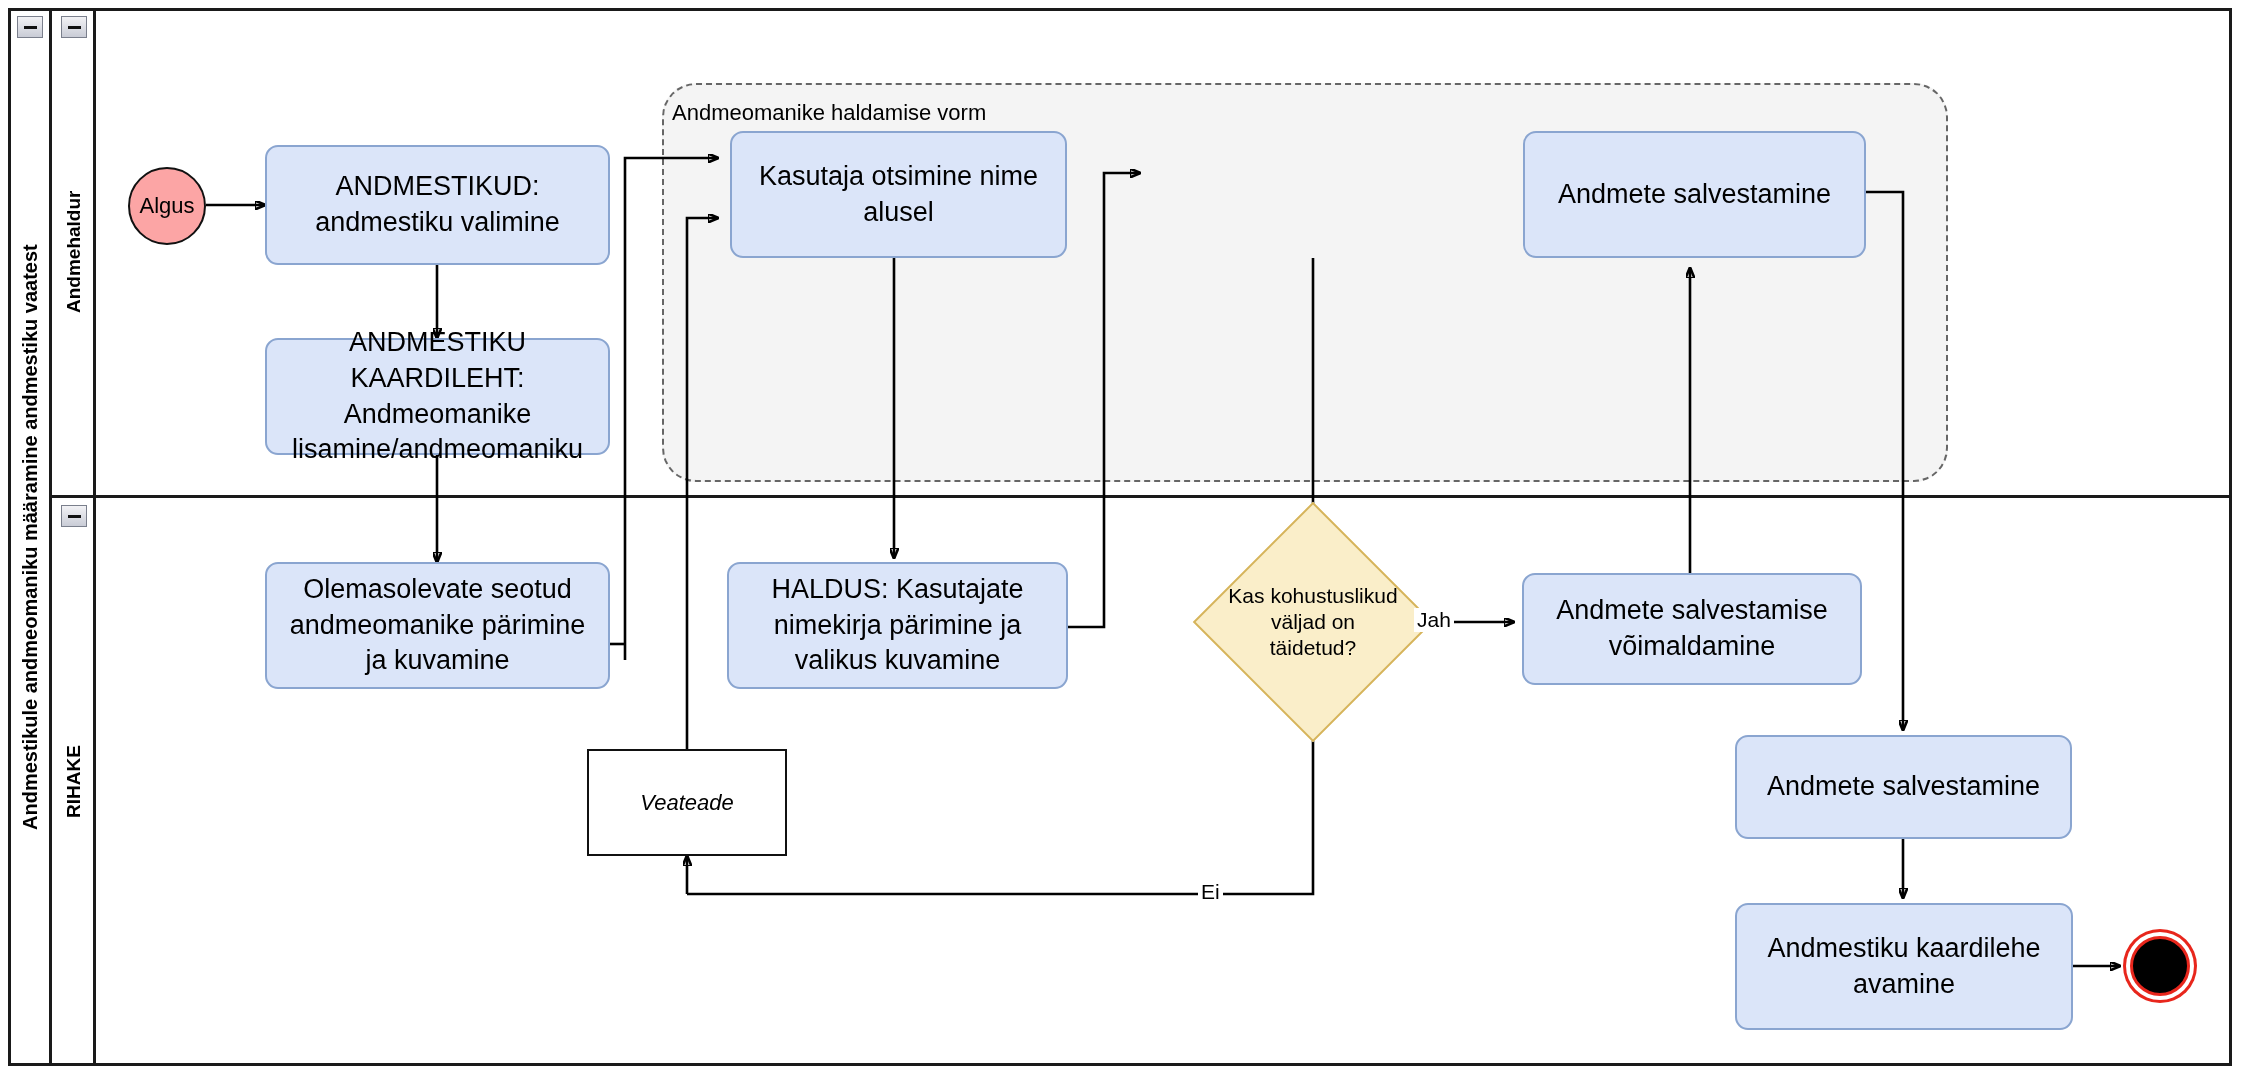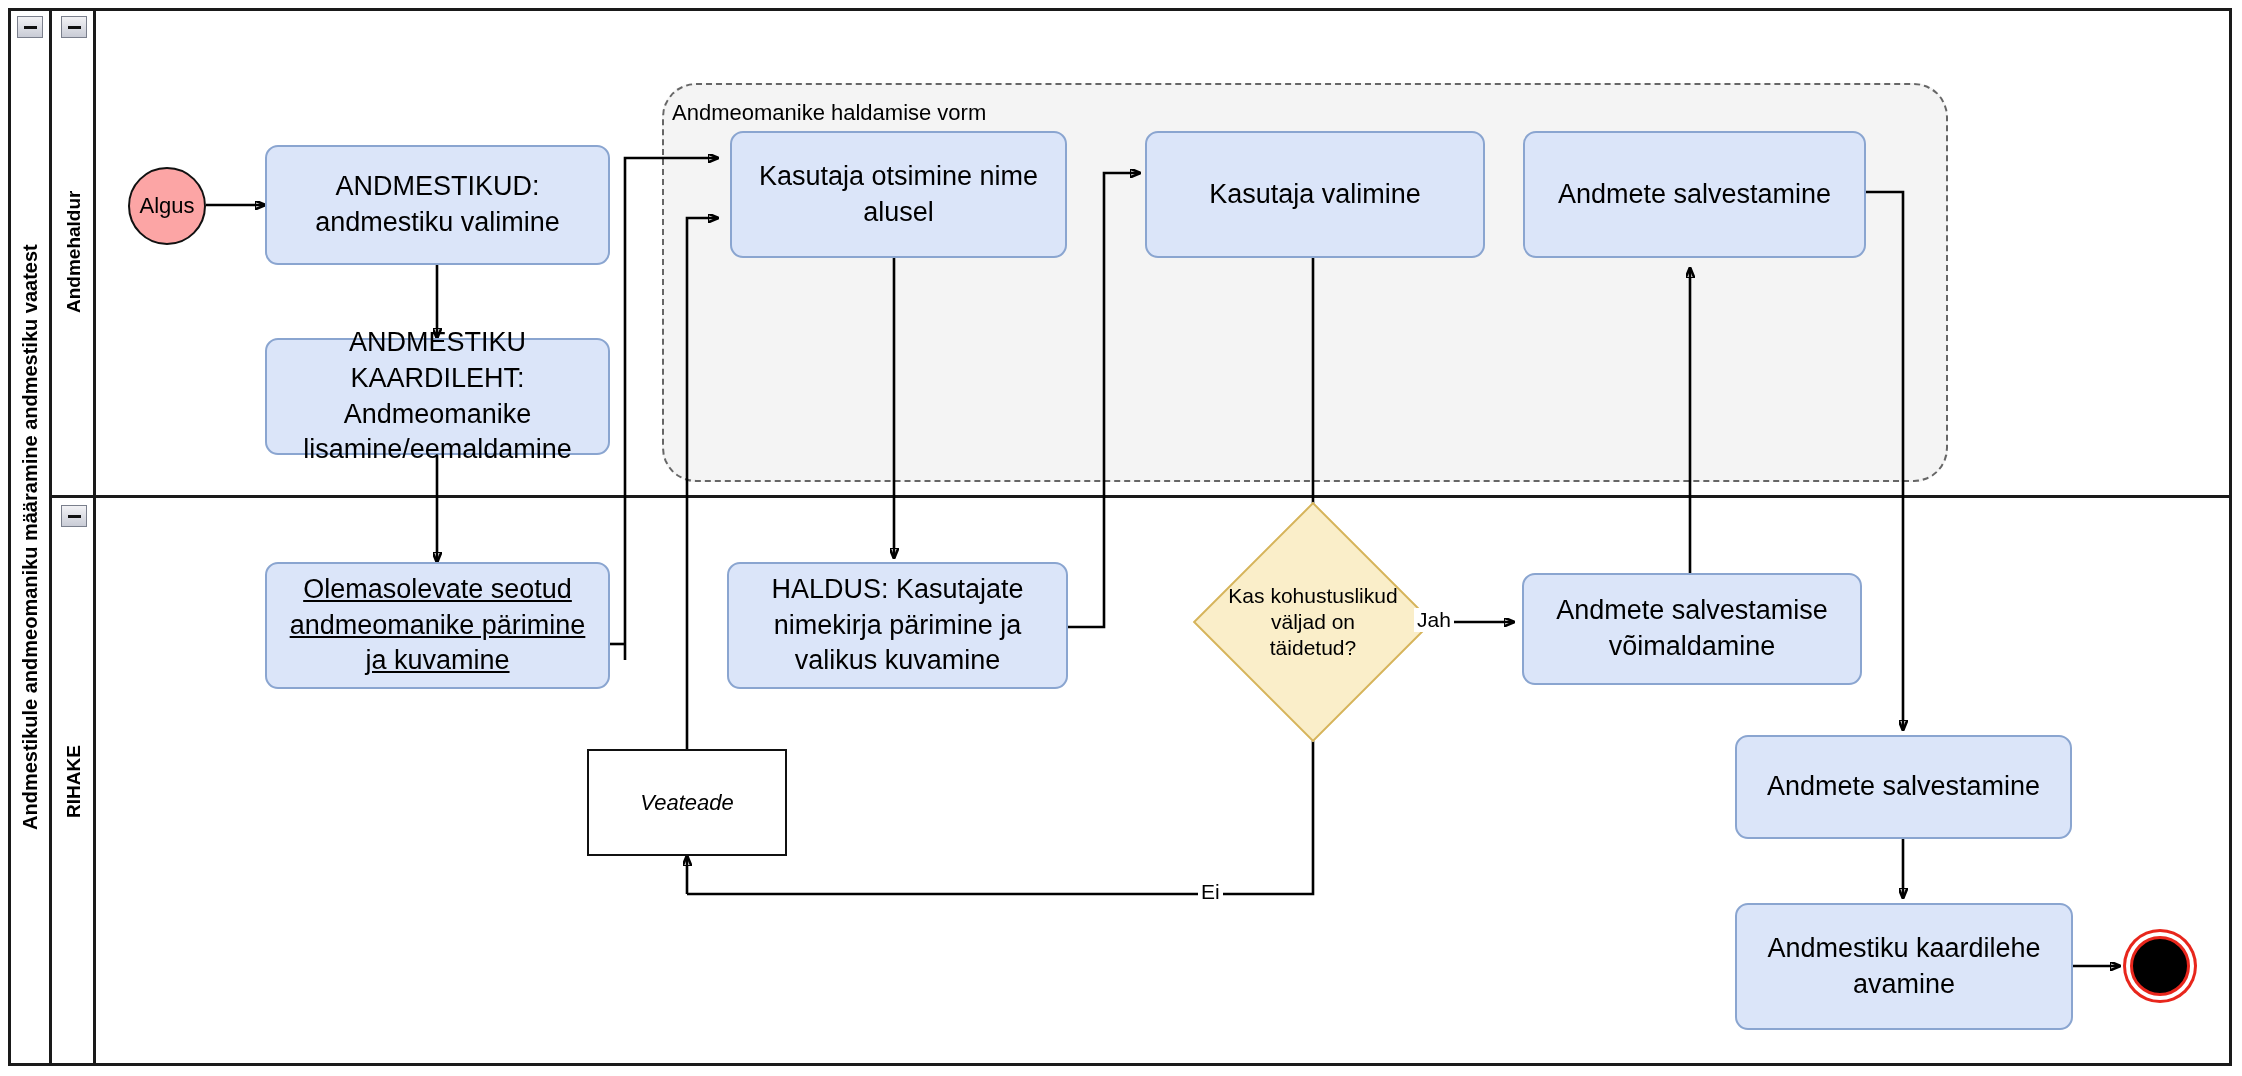--- a/index.html
+++ b/index.html
@@ -162,29 +162,28 @@
     <path d="M2073,966 L2120,966" marker-end="url(#ah)"></path>
 
     <path d="M1313,722 L1313,894 L687,894"></path>
     <path d="M687,894 L687,856" marker-end="url(#ah)"></path>
   </svg>
 
   <div class="start-ev" style="left:128px;top:167px;width:78px;height:78px;">Algus</div>
 
   <div class="task" style="left:265px;top:145px;width:345px;height:120px;">ANDMESTIKUD: andmestiku valimine</div>
 
-  <div class="task" style="left:265px;top:338px;width:345px;height:117px;">ANDMESTIKU KAARDILEHT: Andmeomanike lisamine/eemaldamine</div>
+  <div class="task" style="left:265px;top:338px;width:345px;height:117px;">ANDMESTIKU KAARDILEHT: Andmeomanike lisamine/andmeomaniku</div>
 
   <div class="task" style="left:730px;top:131px;width:337px;height:127px;">Kasutaja otsimine nime alusel</div>
 
-  <div class="task" style="left:1145px;top:131px;width:340px;height:127px;">Kasutaja valimine</div>
 
   <div class="task" style="left:1523px;top:131px;width:343px;height:127px;">Andmete salvestamine</div>
 
-  <div class="task" style="left:265px;top:562px;width:345px;height:127px;text-decoration:underline;">Olemasolevate seotud andmeomanike pärimine ja kuvamine</div>
+  <div class="task" style="left:265px;top:562px;width:345px;height:127px;">Olemasolevate seotud andmeomanike pärimine ja kuvamine</div>
 
   <div class="task" style="left:727px;top:562px;width:341px;height:127px;">HALDUS: Kasutajate nimekirja pärimine ja valikus kuvamine</div>
 
   <div class="gateway" style="left:1228px;top:537px;">
     <div class="dia"></div>
     <div class="gtext">Kas kohustuslikud väljad on täidetud?</div>
   </div>
 
   <div class="task" style="left:1522px;top:573px;width:340px;height:112px;">Andmete salvestamise võimaldamine</div>
 

